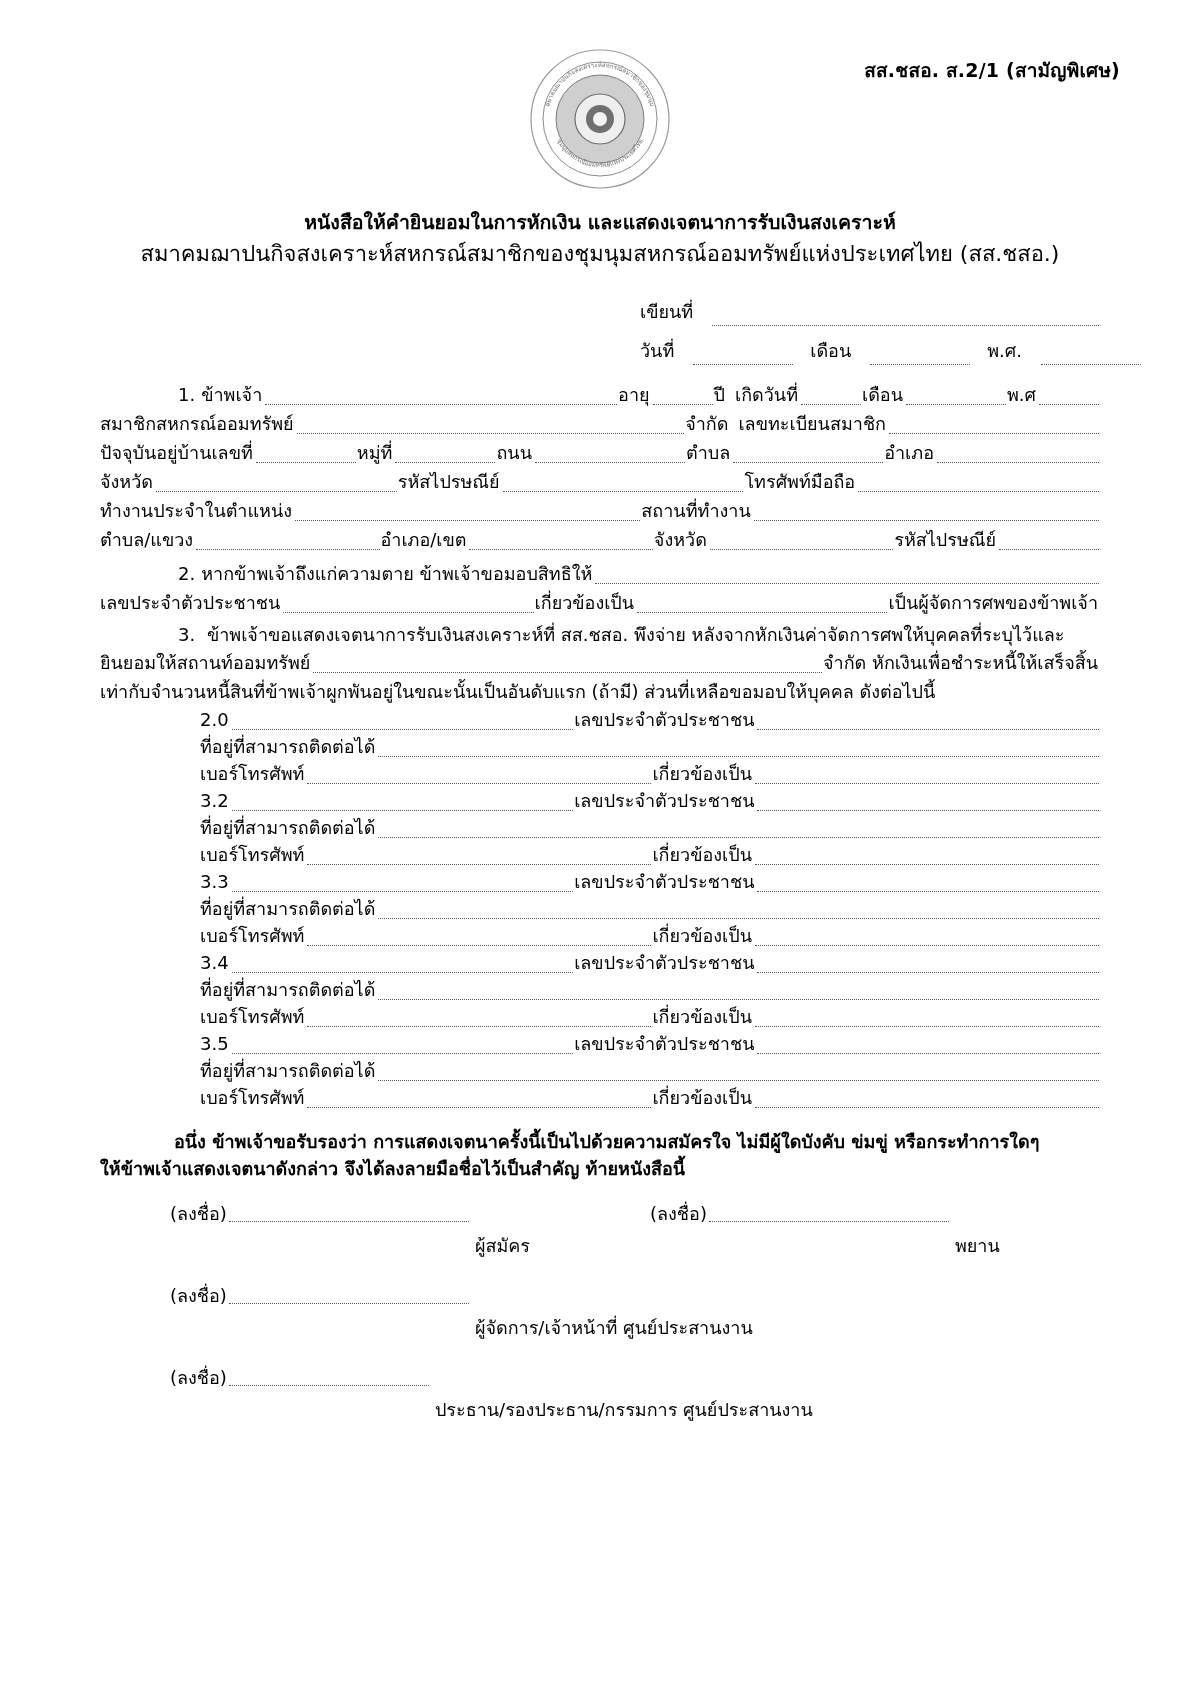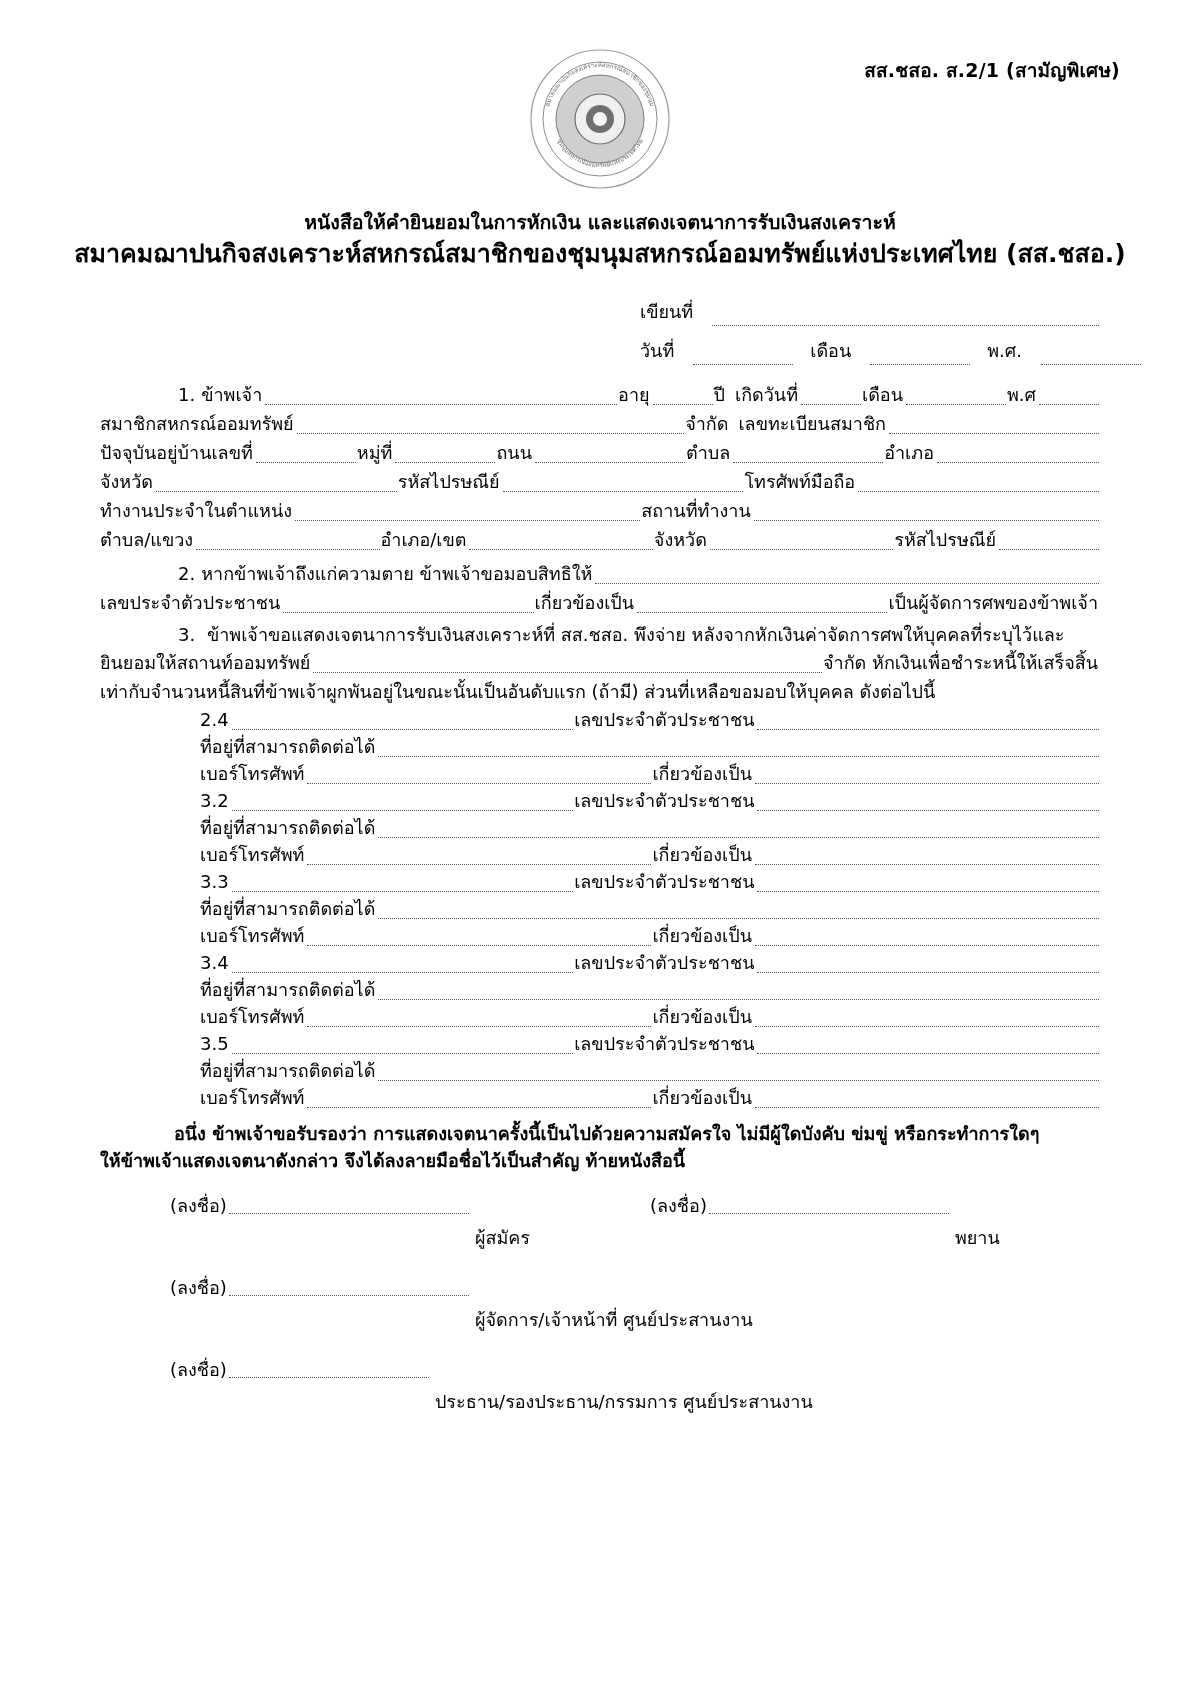--- a/index.html
+++ b/index.html
@@ -49,22 +49,22 @@
     left: 0;
     right: 0;
     text-align: center;
   }
   .title-1 {
     font-size: 19.5px;
     font-weight: bold;
     line-height: 30px;
   }
   .title-2 {
-    font-size: 25px;
-    font-weight: bold;
+    font-size: 22px;
+    font-weight: normal;
     line-height: 32px;
   }
   
   .content {
     position: absolute;
     top: 295px;
     left: 100px;
     width: 1000px;
     font-size: 18px;
     line-height: 20px;
@@ -99,21 +99,21 @@
     top: 297px;
     left: 640px;
     width: 460px;
     font-size: 18px;
   }
   .right-block .row { margin-bottom: 10px; gap: 16px; }
   .note {
     font-weight: bold;
     font-size: 18px;
     line-height: 27px;
-    margin-top: 12px;
+    margin-top: 20px;
   }
   .sig-area { margin-top: 22px; font-size: 18px; }
   .sig-row {
     display: flex;
     align-items: flex-start;
     margin-bottom: 30px;
     white-space: nowrap;
   }
   .sig-row .pad { flex: 0 0 70px; }
   .sig-lbl { flex: 0 0 auto; }
@@ -264,21 +264,21 @@
       <span class="lbl">ยินยอมให้สถานท์ออมทรัพย์</span>
       <span class="fill"></span>
       <span class="lbl">จำกัด หักเงินเพื่อชำระหนี้ให้เสร็จสิ้น</span>
     </div>
     <div class="para">เท่ากับจำนวนหนี้สินที่ข้าพเจ้าผูกพันอยู่ในขณะนั้นเป็นอันดับแรก (ถ้ามี) ส่วนที่เหลือขอมอบให้บุคคล ดังต่อไปนี้</div>
 
     <div>
 
       <div class="sub-item">
         <div class="row tight">
-          <span class="lbl indent2">2.4</span>
+          <span class="lbl indent2">2.0</span>
           <span class="fill"></span>
           <span class="lbl">เลขประจำตัวประชาชน</span>
           <span class="fill"></span>
         </div>
         <div class="row tight">
           <span class="lbl indent2">ที่อยู่ที่สามารถติดต่อได้</span>
           <span class="fill"></span>
         </div>
         <div class="row tight">
           <span class="lbl indent2">เบอร์โทรศัพท์</span>

